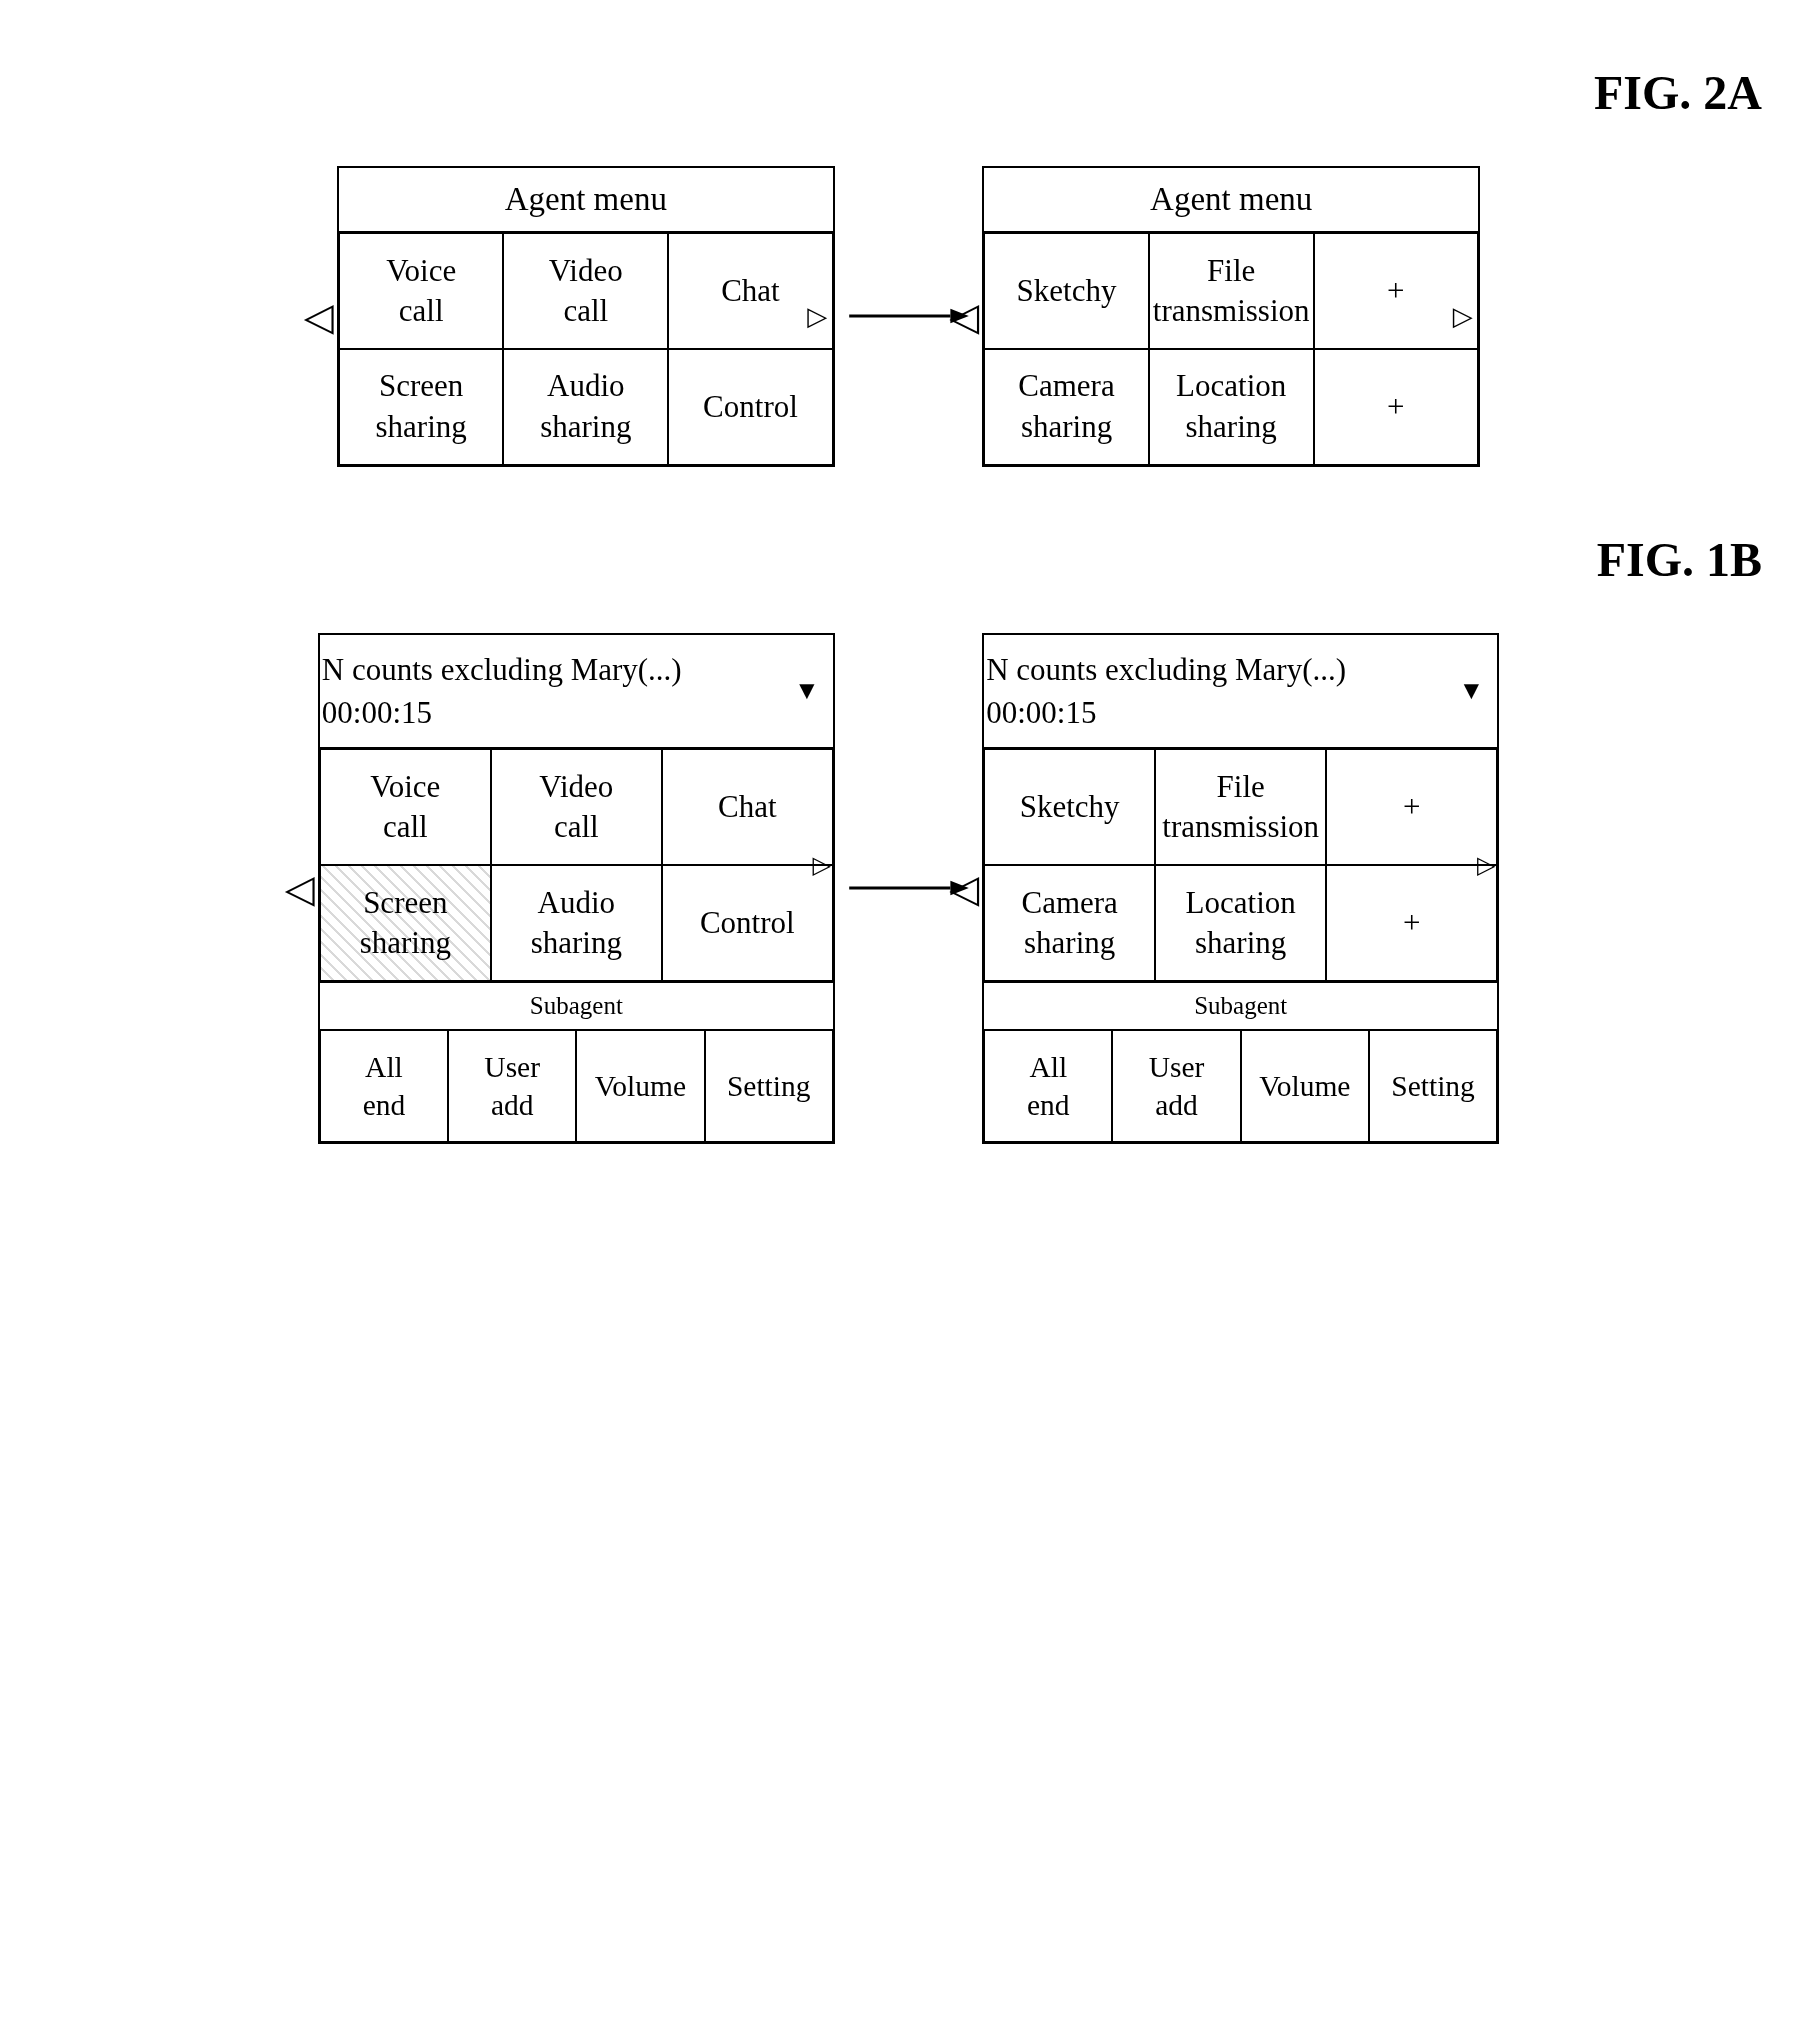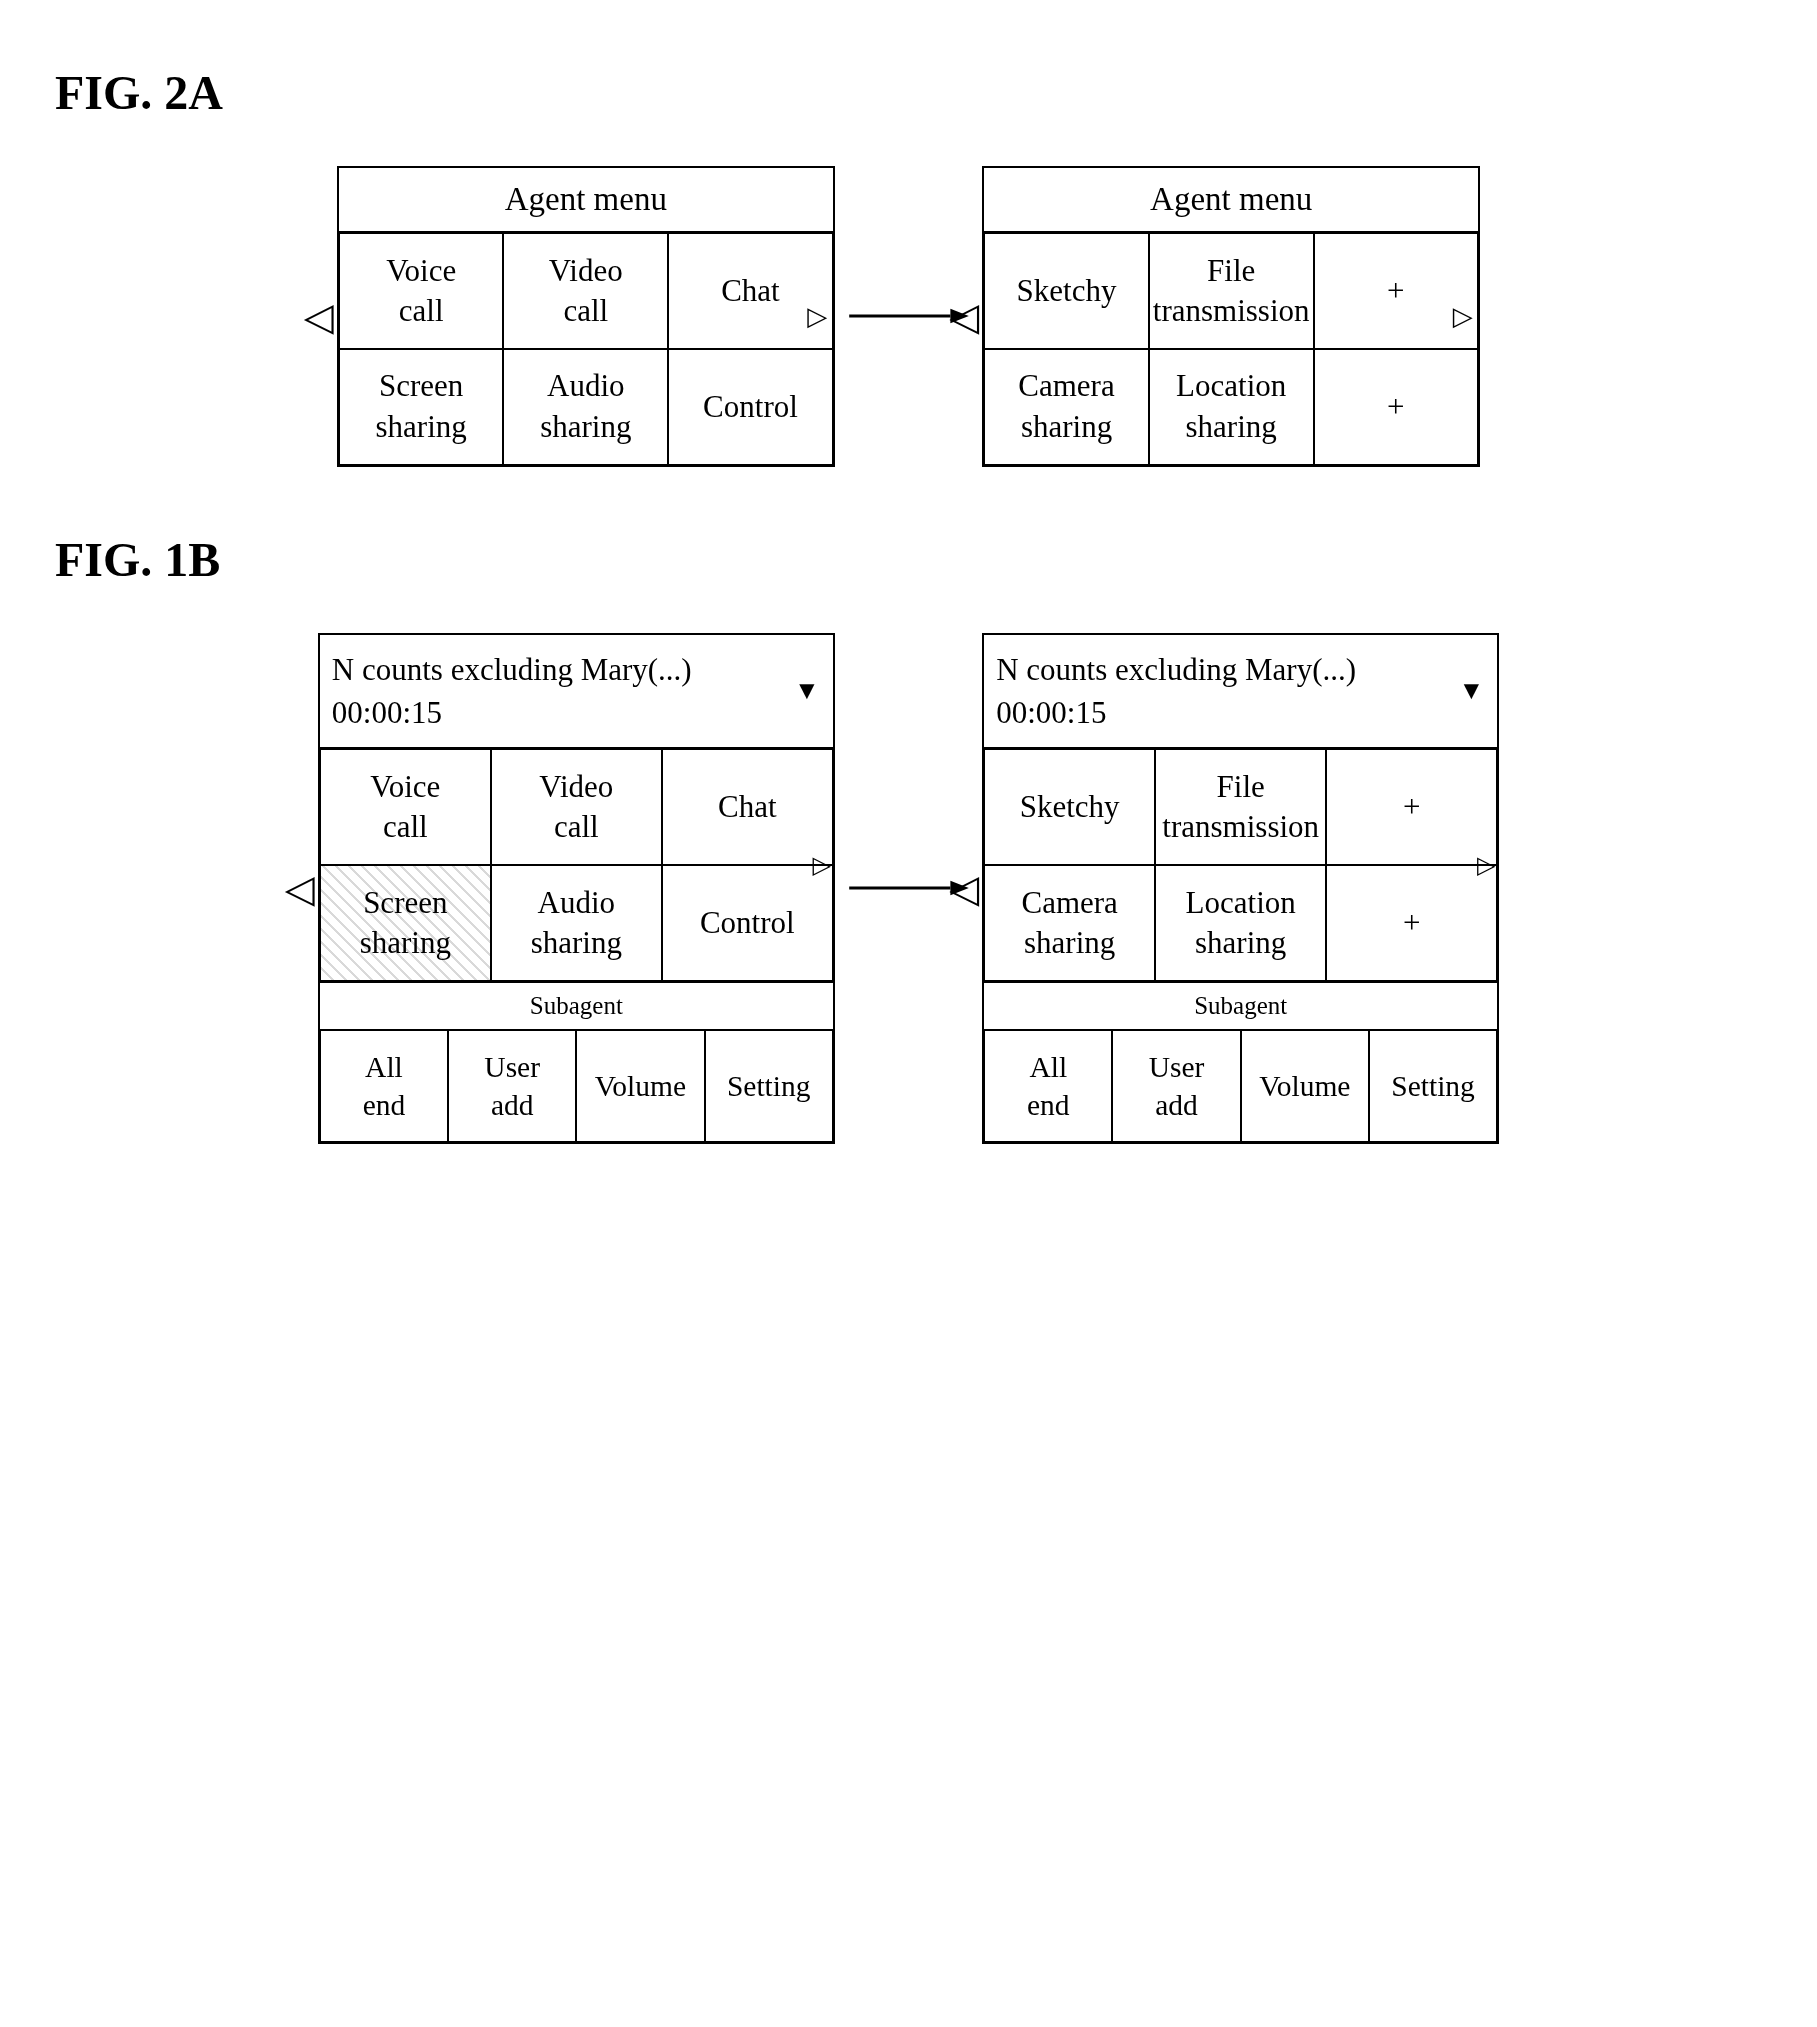--- a/index.html
+++ b/index.html
@@ -5,21 +5,21 @@
     * { box-sizing: border-box; margin: 0; padding: 0; }
     body {
       background: #ffffff;
       font-family: 'Times New Roman', Times, serif;
       width: 1817px;
       min-height: 2028px;
       padding: 37px 55px;
     }
 
     .figure-title {
-      text-align: left;
+      text-align: right;
       font-size: 48px;
       font-weight: bold;
       margin-bottom: 46px;
       margin-top: 28px;
     }
 
     
     .agent-box {
       border: 2.8px solid #000;
       display: inline-flex;
@@ -86,21 +86,21 @@
     }
 
     .subagent-grid {
       display: grid;
       grid-template-columns: repeat(4, 1fr);
     }
 
     
     .box-header-with-dropdown {
       border-bottom: 2.8px solid #000;
-      padding: 13px 12px;
+      padding: 13px 2px;
       font-size: 31px;
       line-height: 1.4;
       position: relative;
       padding-right: 46px;
     }
 
     .dropdown-arrow {
       position: absolute;
       right: 13px;
       top: 50%;

